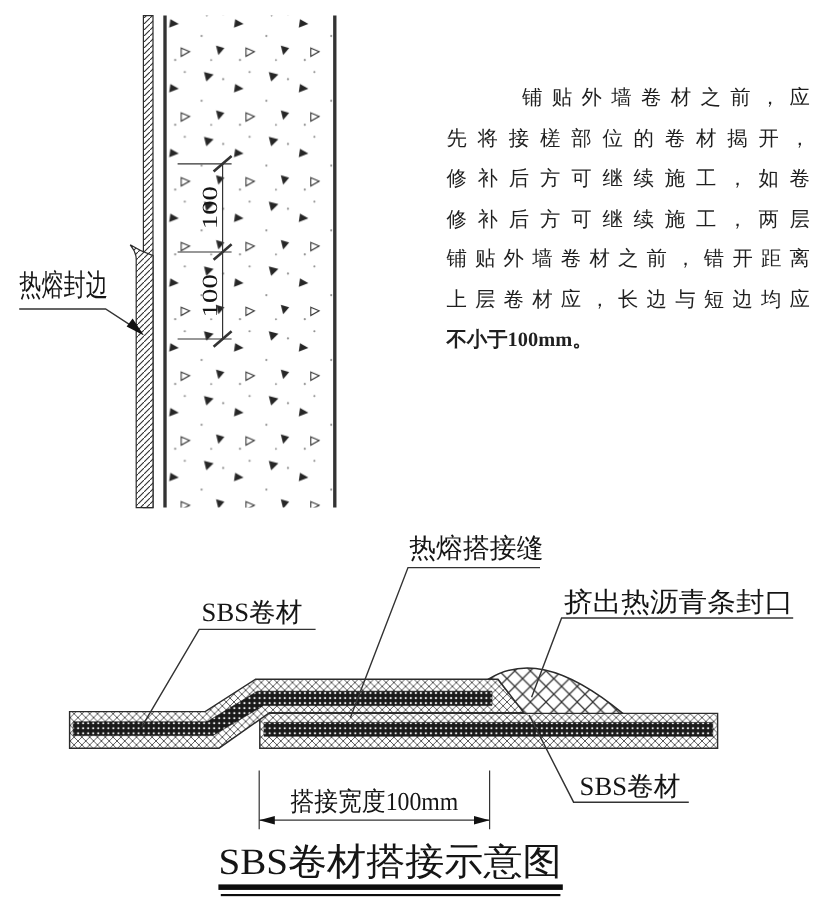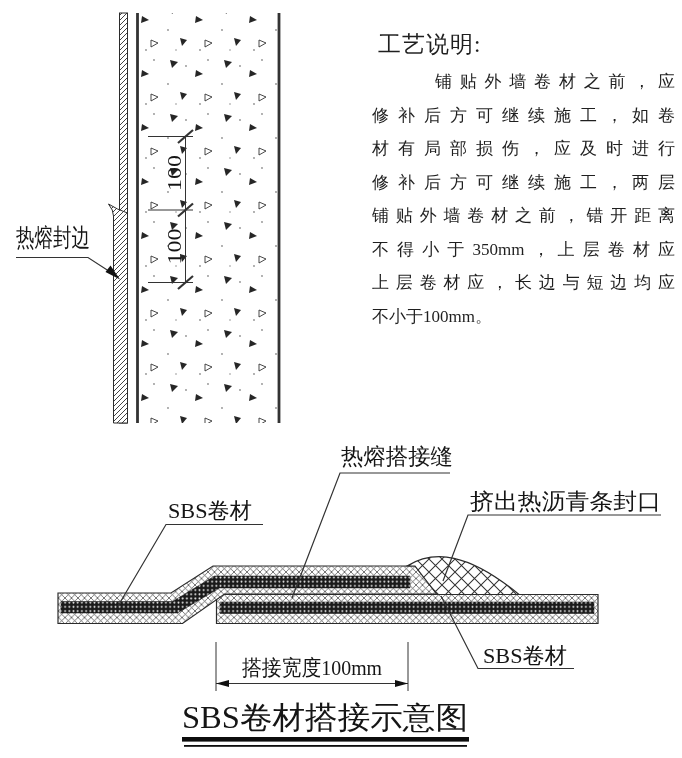--- a/index.html
+++ b/index.html
@@ -5,21 +5,21 @@
   html,body{margin:0;padding:0;background:#ffffff;}
   body{width:682px;height:758px;font-family:"Liberation Serif","DejaVu Serif",serif;color:#1f1f1f;}
   .sheet{position:relative;width:682px;height:758px;background:#fff;overflow:hidden;}
   svg{position:absolute;font-family:"Liberation Serif","DejaVu Serif",serif;}
   .wall-svg{left:0;top:0;}
   .lap-svg{left:40px;top:435px;}
   .notes-title{position:absolute;left:378px;top:29px;font-size:23px;letter-spacing:1px;white-space:nowrap;}
   .notes-body{position:absolute;left:372px;top:65px;width:303px;font-size:17px;line-height:33.5px;}
   .pline{width:303px;text-align:justify;text-align-last:justify;white-space:nowrap;}
   .pline.first{padding-left:63px;width:240px;}
-  .pline.last{text-align-last:left;}
+  .pline.last{text-align-last:left;font-weight:bold;}
   svg text{fill:#151515;}
 </style>
 </head>
 <body>
 
 <div class="sheet">
 
   <svg class="wall-svg" width="300" height="430" viewBox="0 0 300 430">
     <defs>
       <pattern id="stip" width="54" height="54" patternUnits="userSpaceOnUse">
@@ -57,28 +57,26 @@
       <line x1="178" y1="289" x2="193" y2="276" stroke-width="2.2"></line>
     </g>
     <text transform="translate(180.5,173) rotate(-90)" text-anchor="middle" font-size="18" textLength="36" lengthAdjust="spacingAndGlyphs">100</text>
     <text transform="translate(180.5,246.5) rotate(-90)" text-anchor="middle" font-size="18" textLength="36" lengthAdjust="spacingAndGlyphs">100</text>
 
     <polyline points="16,257.5 88,257.5 118,277" fill="none" stroke="#333" stroke-width="1.2"></polyline>
     <polygon points="120,279.5 105.5,272 110.5,265.5" fill="#111"></polygon>
     <text x="16" y="246" font-size="25" textLength="74" lengthAdjust="spacingAndGlyphs">热熔封边</text>
   </svg>
 
-  <div class="notes-title">工艺说明:</div>
   <div class="notes-body">
     <div class="pline first">铺贴外墙卷材之前，应</div>
+    <div class="pline">先将接槎部位的卷材揭开，</div>
     <div class="pline">修补后方可继续施工，如卷</div>
-    <div class="pline">材有局部损伤，应及时进行</div>
     <div class="pline">修补后方可继续施工，两层</div>
     <div class="pline">铺贴外墙卷材之前，错开距离</div>
-    <div class="pline">不得小于350mm，上层卷材应</div>
     <div class="pline">上层卷材应，长边与短边均应</div>
     <div class="pline last">不小于100mm。</div>
   </div>
 
   <svg class="lap-svg" width="642" height="323" viewBox="40 435 642 323">
     <defs>
       <pattern id="px" width="6.5" height="6.5" patternUnits="userSpaceOnUse">
         <rect width="6.5" height="6.5" fill="#ffffff"></rect>
         <path d="M0,0 L6.5,6.5 M6.5,0 L0,6.5" stroke="#474747" stroke-width="0.75"></path>
       </pattern>

